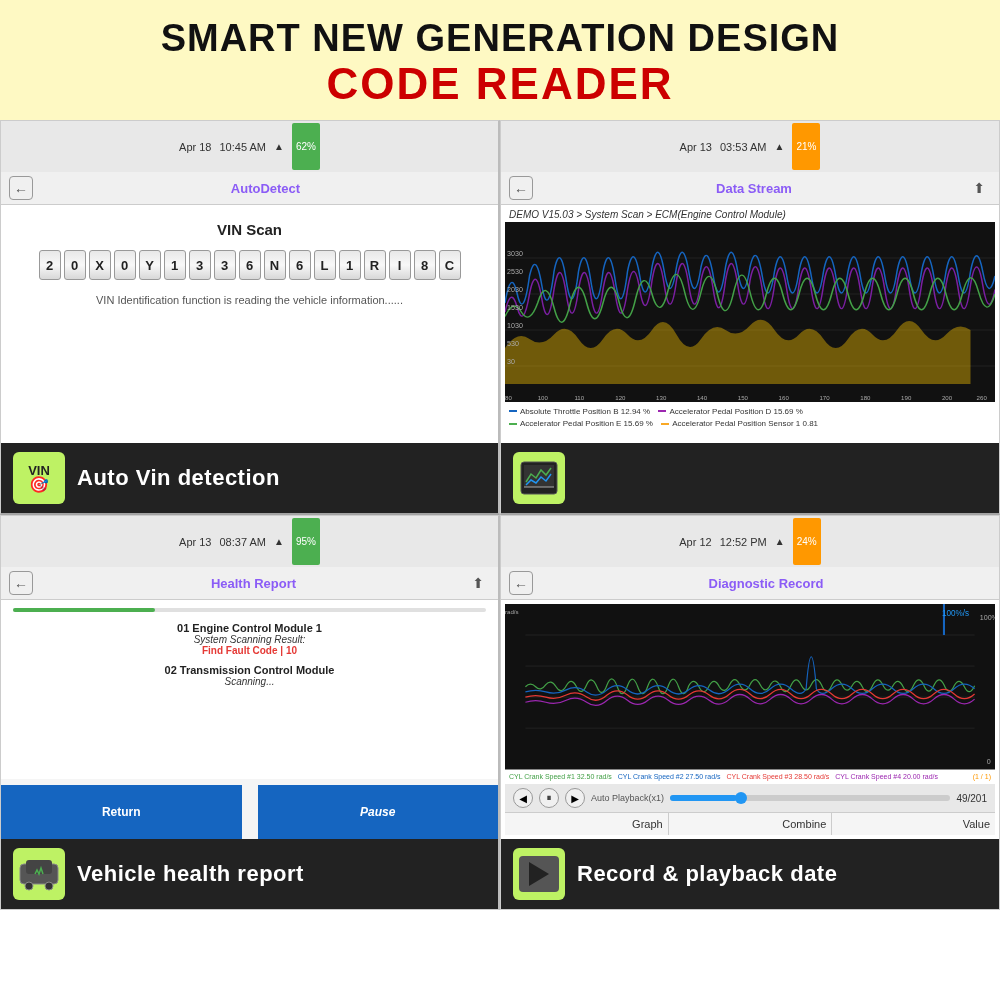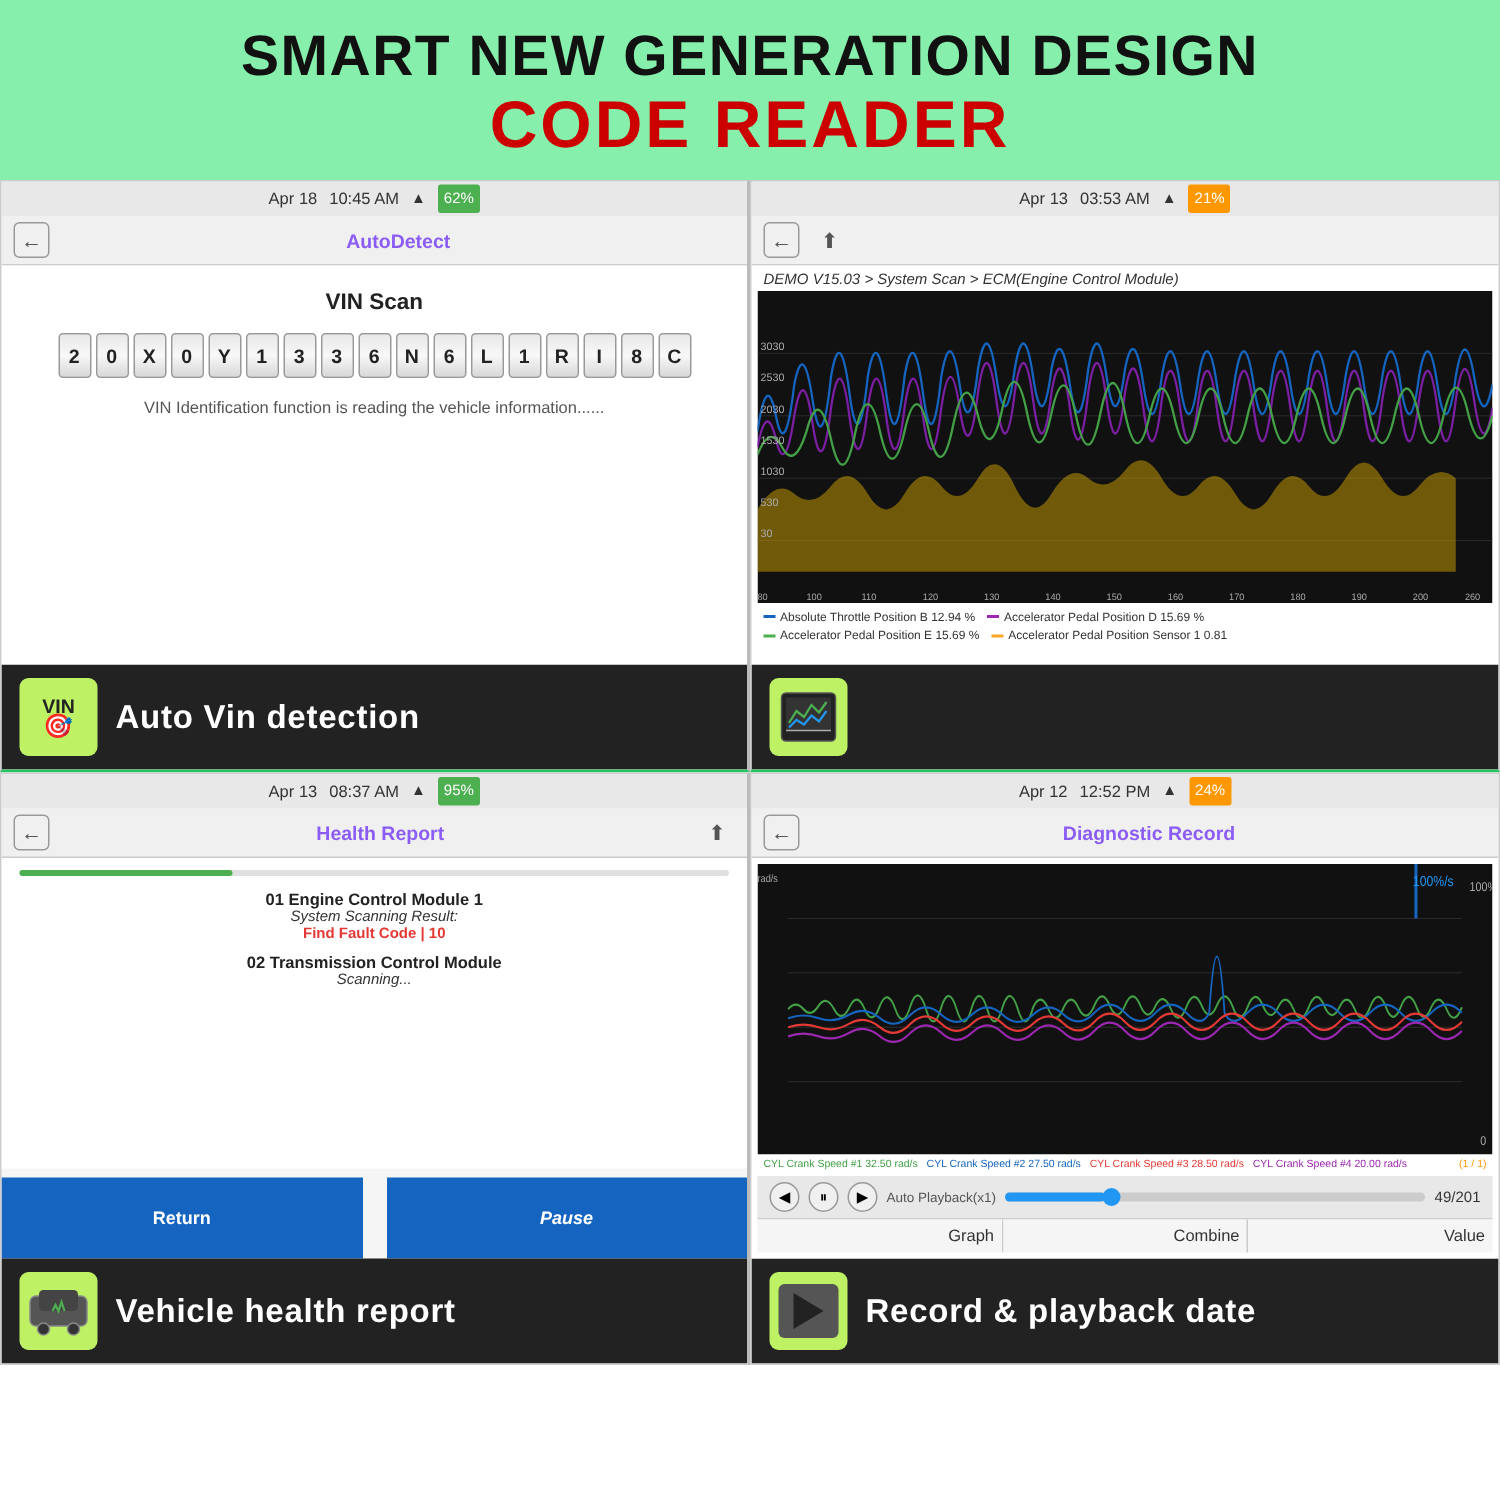--- a/index.html
+++ b/index.html
@@ -8,21 +8,21 @@
       height: 1000px;
       background: #fff;
       font-family: Arial, sans-serif;
       overflow: hidden;
     }
 
     
     .header {
       text-align: center;
       padding: 18px 10px 12px;
-      background: #86efac;
+      background: #fef9c3;
     }
     .header-line1 {
       font-size: 38px;
       font-weight: 900;
       color: #111;
       letter-spacing: 1px;
       text-transform: uppercase;
       line-height: 1.1;
     }
     .header-line2 {
@@ -63,21 +63,21 @@
       padding: 2px 8px;
       gap: 8px;
       min-height: 20px;
     }
     .status-bar .signal {
       font-size: 10px;
     }
     .status-bar .battery {
       background: #4caf50;
       color: #fff;
-      padding: 4px 4px;
+      padding: 18px 4px;
       border-radius: 2px;
       font-size: 10px;
     }
     .battery-low { background: #ff9800 !important; }
 
     
     .app-bar {
       display: flex;
       align-items: center;
       background: #f0f0f0;
@@ -380,21 +380,21 @@
     }
     .play-triangle {
       width: 0;
       height: 0;
       border-top: 12px solid transparent;
       border-bottom: 12px solid transparent;
       border-left: 20px solid #222;
     }
 
     .panel-left { border-right: 2px solid #bbb; }
-    .panel-top { border-bottom: 2px solid #22c55e; }
+    .panel-top { border-bottom: 2px solid #a3a3a3; }
     .diag-playback-label {
       font-size: 9px;
       color: #555;
       white-space: nowrap;
     }
   </style>
 </head>
 <body>
 
 <div class="header">
@@ -455,20 +455,21 @@
 
   <div class="panel panel-top">
     <div class="status-bar">
       <span>Apr 13</span>
       <span>03:53 AM</span>
       <span class="signal">▲</span>
       <span class="battery battery-low">21%</span>
     </div>
     <div class="app-bar">
       <div class="back-btn">←</div>
+      <div class="app-title">Data Stream</div>
       <div class="app-icon-right">⬆</div>
     </div>
     <div class="panel-content">
       <div class="data-stream-content">
         <div class="ds-breadcrumb">DEMO V15.03 &gt; System Scan &gt; ECM(Engine Control Module)</div>
         <svg class="ds-chart" viewBox="0 0 480 200" preserveAspectRatio="none">
 
           <rect width="480" height="200" fill="#111"></rect>
 
           <line x1="0" y1="40" x2="480" y2="40" stroke="#333" stroke-width="0.5"></line>

